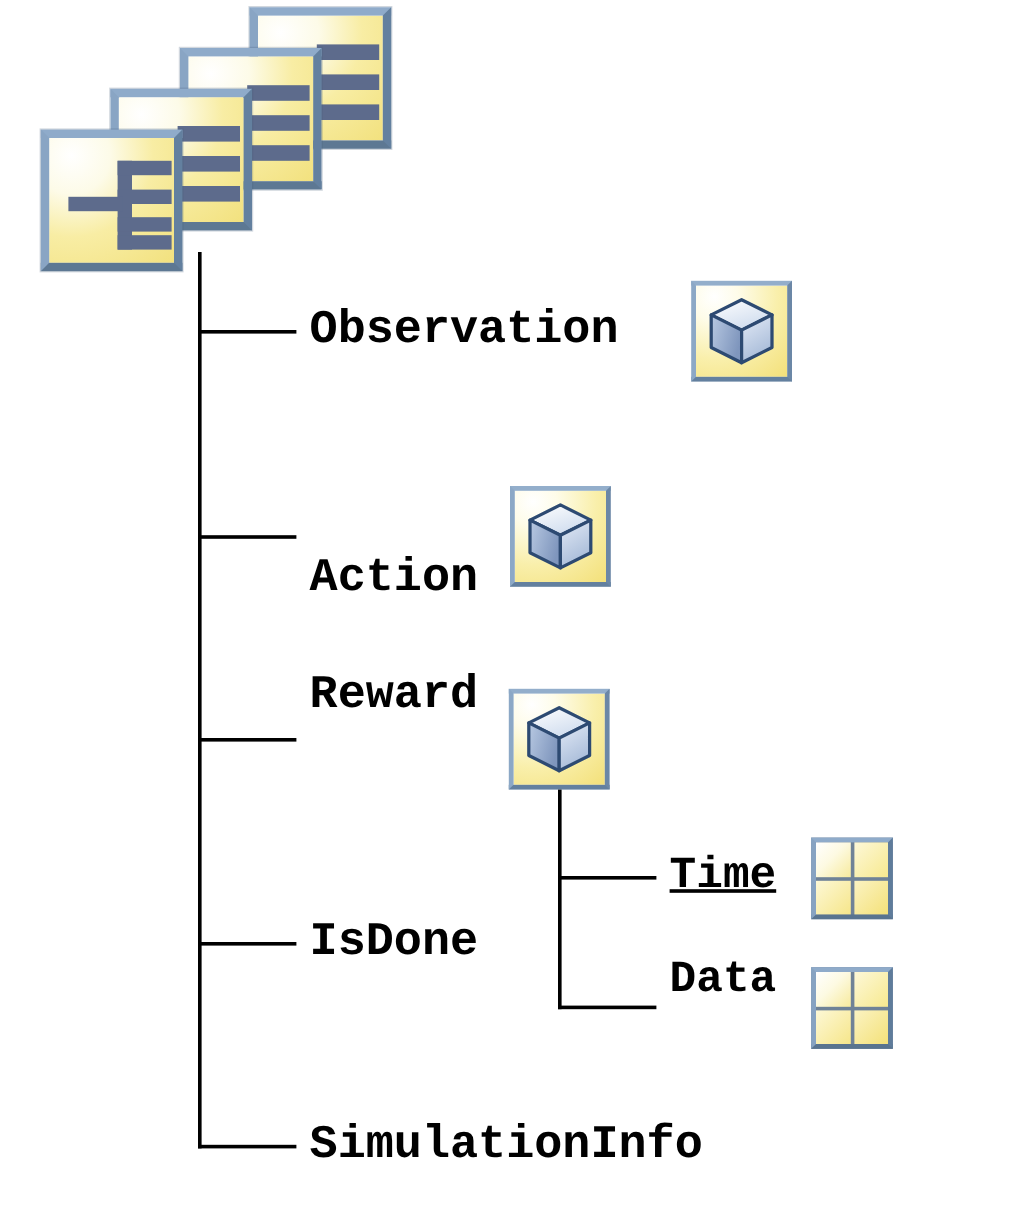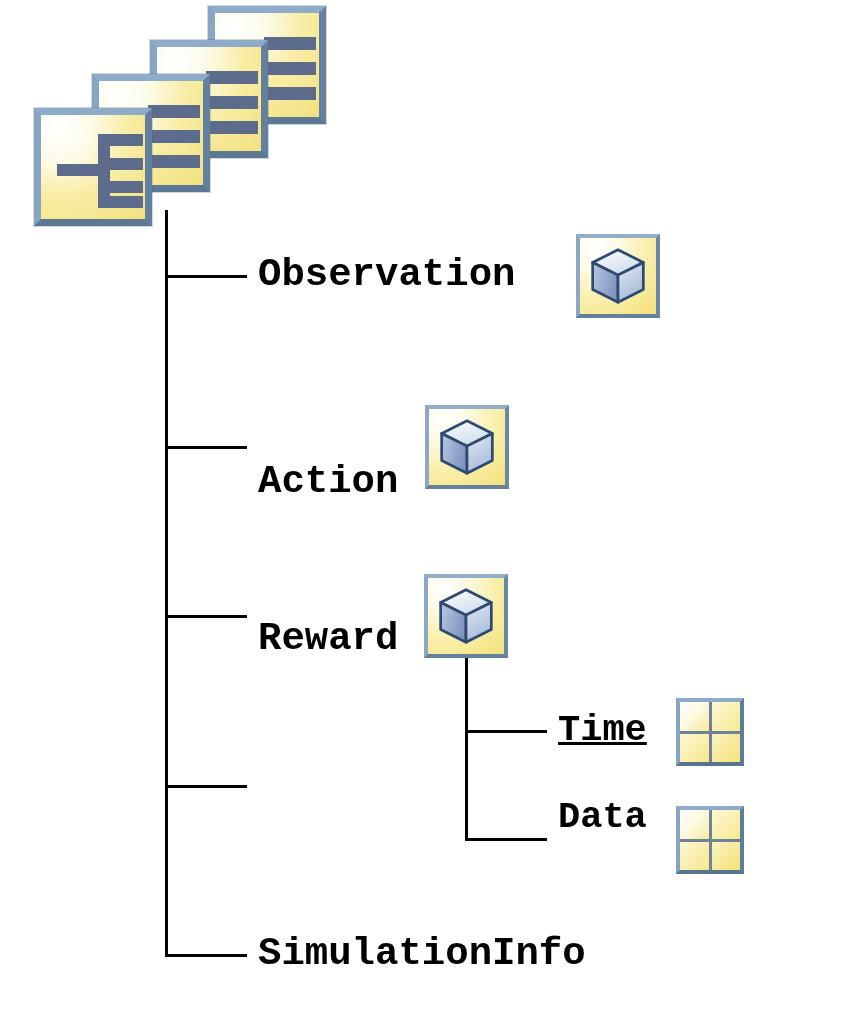--- a/index.html
+++ b/index.html
@@ -183,21 +183,21 @@
       </defs>
       <g stroke="#2d4a72" stroke-width="3" stroke-linejoin="round">
         <polygon points="42,13 70,27 42,41 14,27" fill="url(#ctopB)"></polygon>
         <polygon points="14,27 42,41 42,71 14,57" fill="url(#cleftB)"></polygon>
         <polygon points="42,41 70,27 70,57 42,71" fill="url(#crightB)"></polygon>
       </g>
     </svg>
   </div>
 
   <div class="hline" style="left:165px; top:615px; width:82px;"></div>
-  <div class="node-label" style="left:258px; top:620px;">Reward</div>
+  <div class="node-label" style="left:258px; top:560px;">Reward</div>
   <div class="cube-icon" style="left:424px; top:574px; width:84px; height:84px;">
     <svg viewBox="0 0 84 84" xmlns="http://www.w3.org/2000/svg">
       <defs>
         <linearGradient id="ctopC" x1="0" y1="0" x2="0.6" y2="1">
           <stop offset="0%" stop-color="#ffffff"></stop>
           <stop offset="100%" stop-color="#cfdcee"></stop>
         </linearGradient>
         <linearGradient id="cleftC" x1="0" y1="0" x2="1" y2="0.4">
           <stop offset="0%" stop-color="#b8c9e2"></stop>
           <stop offset="100%" stop-color="#7f96bd"></stop>
@@ -229,17 +229,18 @@
   <div class="hline" style="left:465px; top:838px; width:82px;"></div>
   <div class="node-label sub" style="left:558px; top:799px;">Data</div>
   <div class="matrix-icon" style="left:676px; top:806px; width:68px; height:68px;">
     <div class="mcell tl"></div>
     <div class="mcell tr"></div>
     <div class="mcell bl"></div>
     <div class="mcell br"></div>
   </div>
 
   <div class="hline" style="left:165px; top:785px; width:82px;"></div>
+  <div class="node-label" style="left:258px; top:766px;">IsDone</div>
 
   <div class="hline" style="left:165px; top:954px; width:82px;"></div>
   <div class="node-label" style="left:258px; top:935px;">SimulationInfo</div>
 
 </div>
 
 </body></html>

